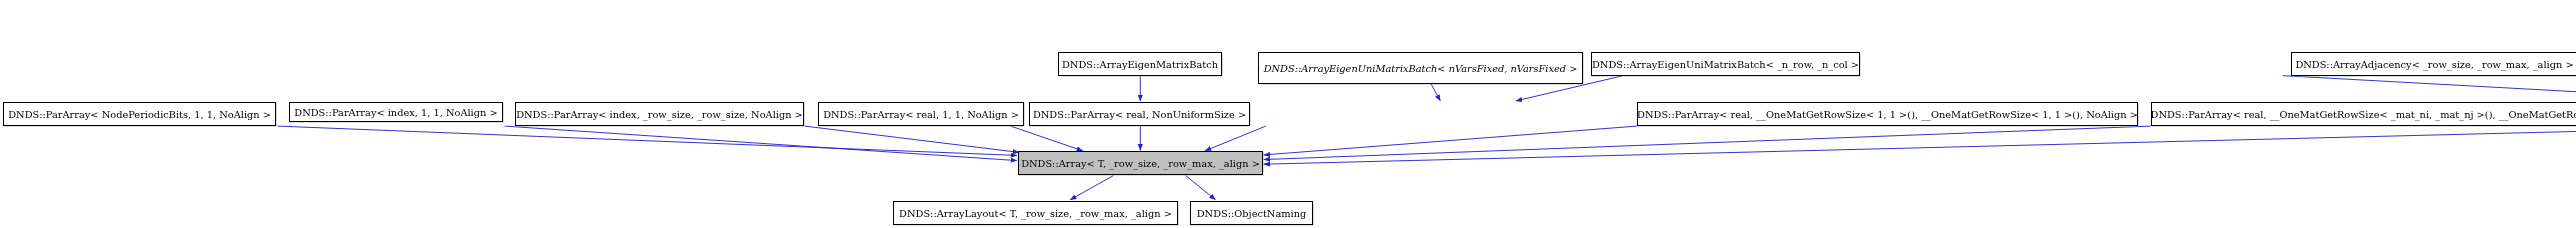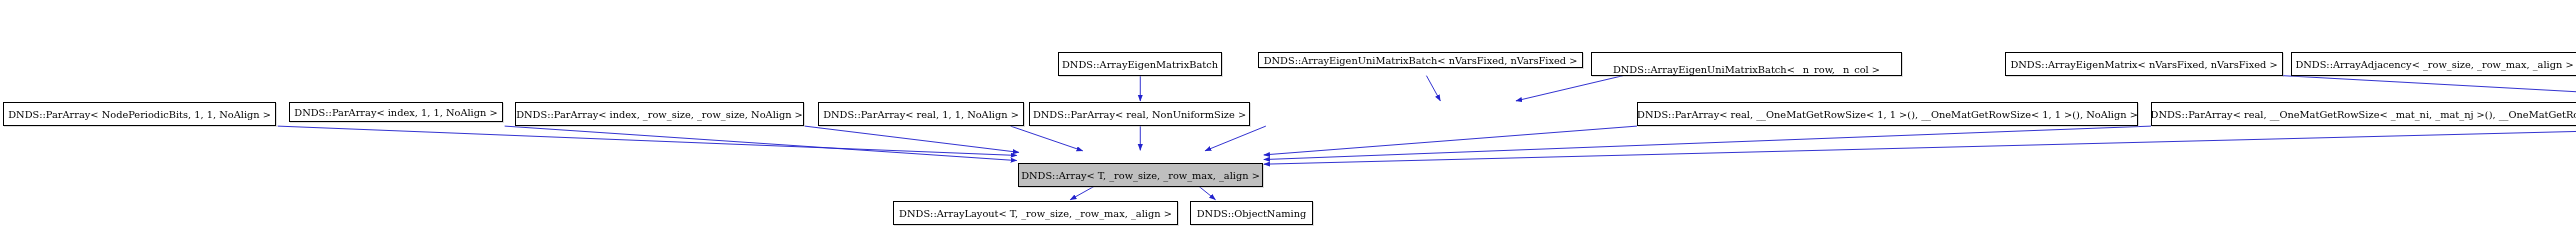--- a/index.html
+++ b/index.html
@@ -32,21 +32,20 @@
     align-items: center;
     justify-content: center;
     white-space: nowrap;
     font-size: 9.8px;
     color: #000000;
     box-shadow: 1px 1px 0 rgba(160,160,160,0.35);
     cursor: pointer;
   }
   .node.highlight {
     background: #bfbfbf;
-    margin-top: 12px;
   }
   .node span {
     pointer-events: none;
   }
 </style>
 </head>
 <body>
 
 <div id="canvas">
     <svg id="edge-layer" width="3839" height="228" viewBox="0 0 7452 443">
@@ -73,28 +72,25 @@
       <line x1="5845" y1="147" x2="5788" y2="196" stroke="#2222cc" stroke-width="1.8" marker-end="url(#arrowhead)"></line>
       <line x1="6449" y1="147" x2="5936" y2="201" stroke="#2222cc" stroke-width="1.8" marker-end="url(#arrowhead)"></line>
       <line x1="7149" y1="147" x2="5936" y2="213" stroke="#2222cc" stroke-width="1.8" marker-end="url(#arrowhead)"></line>
       <line x1="7297" y1="52" x2="7297" y2="99" stroke="#2222cc" stroke-width="1.8" marker-end="url(#arrowhead)"></line>
       <line x1="2160" y1="341" x2="2076" y2="388" stroke="#2222cc" stroke-width="1.8" marker-end="url(#arrowhead)"></line>
       <line x1="2300" y1="341" x2="2358" y2="388" stroke="#2222cc" stroke-width="1.8" marker-end="url(#arrowhead)"></line>
     </svg>
     <div class="node" style="left: 1058px; top: 52px; width: 164px; height: 24px;">
       <span>DNDS::ArrayEigenMatrixBatch</span>
     </div>
-    <div class="node" style="left: 1258px; top: 52px; width: 325px; height: 16px;">
+    <div class="node" style="left: 1258px; top: 52px; width: 325px; height: 32px; font-style: italic;">
       <span>DNDS::ArrayEigenUniMatrixBatch&lt; nVarsFixed, nVarsFixed &gt;</span>
     </div>
-    <div class="node" style="left: 1591px; top: 52px; width: 311px; height: 24px; align-items: flex-end;">
+    <div class="node" style="left: 1591px; top: 52px; width: 269px; height: 24px;">
       <span>DNDS::ArrayEigenUniMatrixBatch&lt; _n_row, _n_col &gt;</span>
-    </div>
-    <div class="node" style="left: 2005px; top: 52px; width: 278px; height: 24px;">
-      <span>DNDS::ArrayEigenMatrix&lt; nVarsFixed, nVarsFixed &gt;</span>
     </div>
     <div class="node" style="left: 2291px; top: 52px; width: 287px; height: 24px;">
       <span>DNDS::ArrayAdjacency&lt; _row_size, _row_max, _align &gt;</span>
     </div>
     <div class="node" style="left: 3.1px; top: 102px; width: 273px; height: 24px;">
       <span>DNDS::ParArray&lt; NodePeriodicBits, 1, 1, NoAlign &gt;</span>
     </div>
     <div class="node" style="left: 289px; top: 102px; width: 214px; height: 20px;">
       <span>DNDS::ParArray&lt; index, 1, 1, NoAlign &gt;</span>
     </div>

